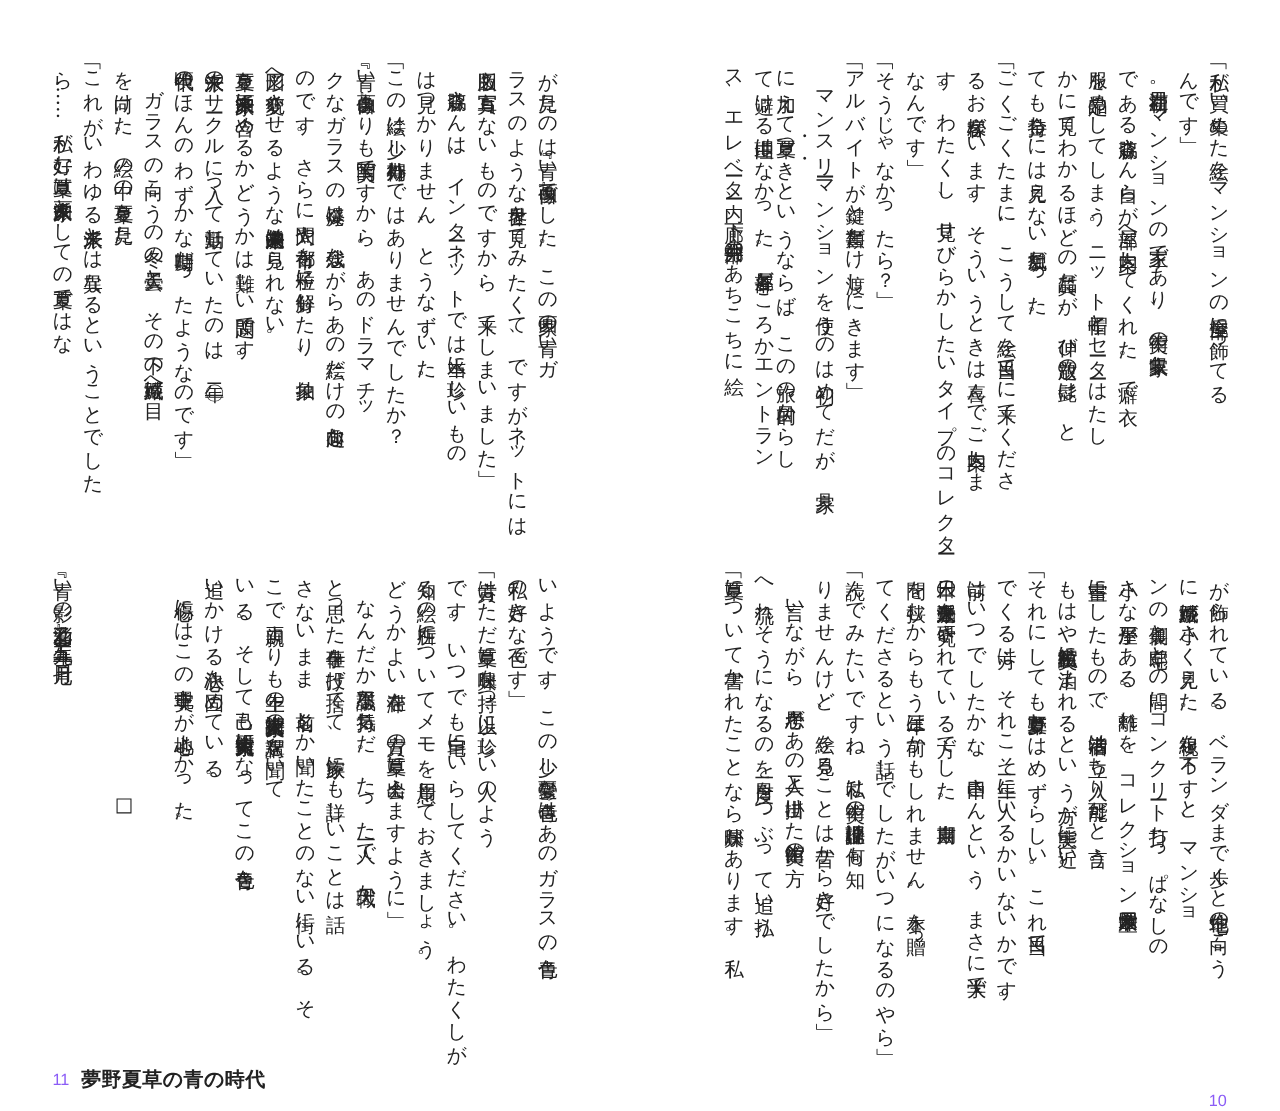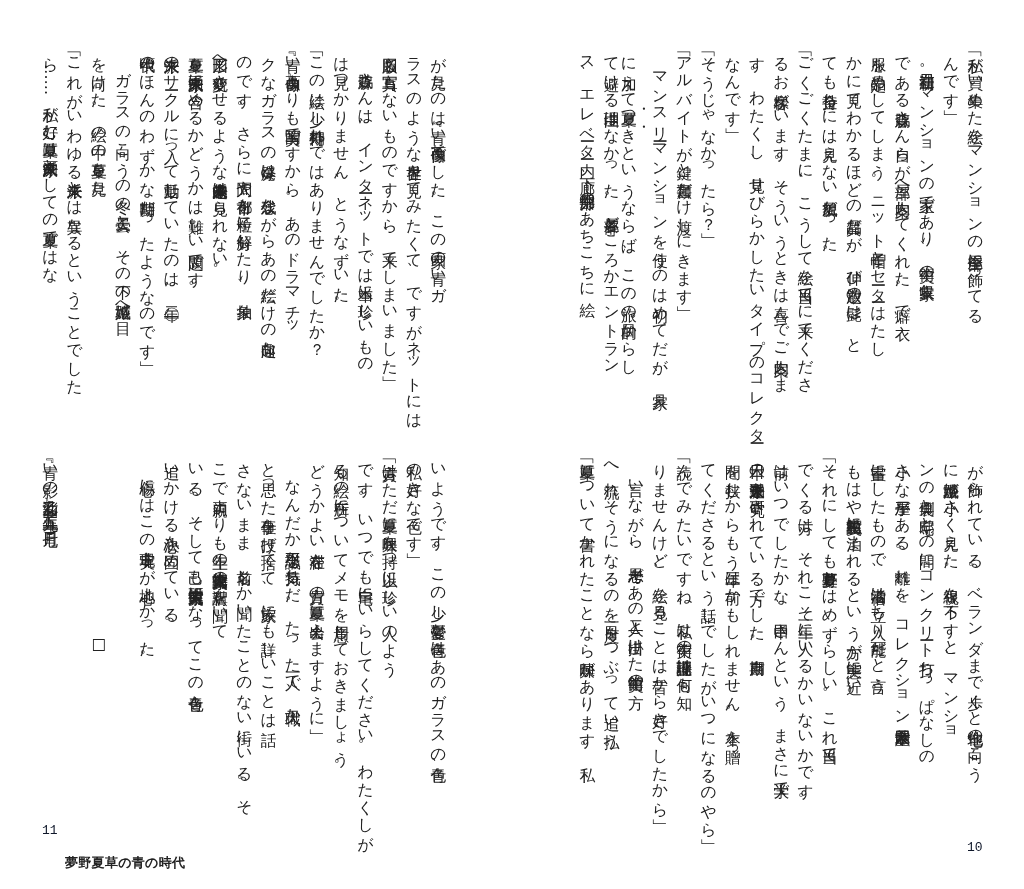--- a/index.html
+++ b/index.html
@@ -45,32 +45,32 @@
     .emph {
       -webkit-text-emphasis-style: filled dot;
       text-emphasis-style: filled dot;
       -webkit-text-emphasis-position: over right;
       text-emphasis-position: over right;
     }
     .break-mark { padding-top: 181px; }
 
     .folio {
       position: absolute;
-      top: 823px;
+      top: 856px;
       font-size: 13px;
-      font-family: Liberation Mono, monospace;
-      color: #0f172a;
+      font-family: Liberation Sans, sans-serif;
+      color: #8b5cf6;
     }
     .folio-left { left: 42px; }
     .folio-right { left: 455px; margin-top: 17px; }
     .running-title {
       position: absolute;
       top: 854px;
       left: 65px;
-      font-size: 13px;
+      font-size: 16px;
       font-weight: bold;
       letter-spacing: 0.3px;
       color: #222222;
     }
   </style>
 </head>
 <body>
 
 <div class="page page-right">
   <div class="tier upper">

